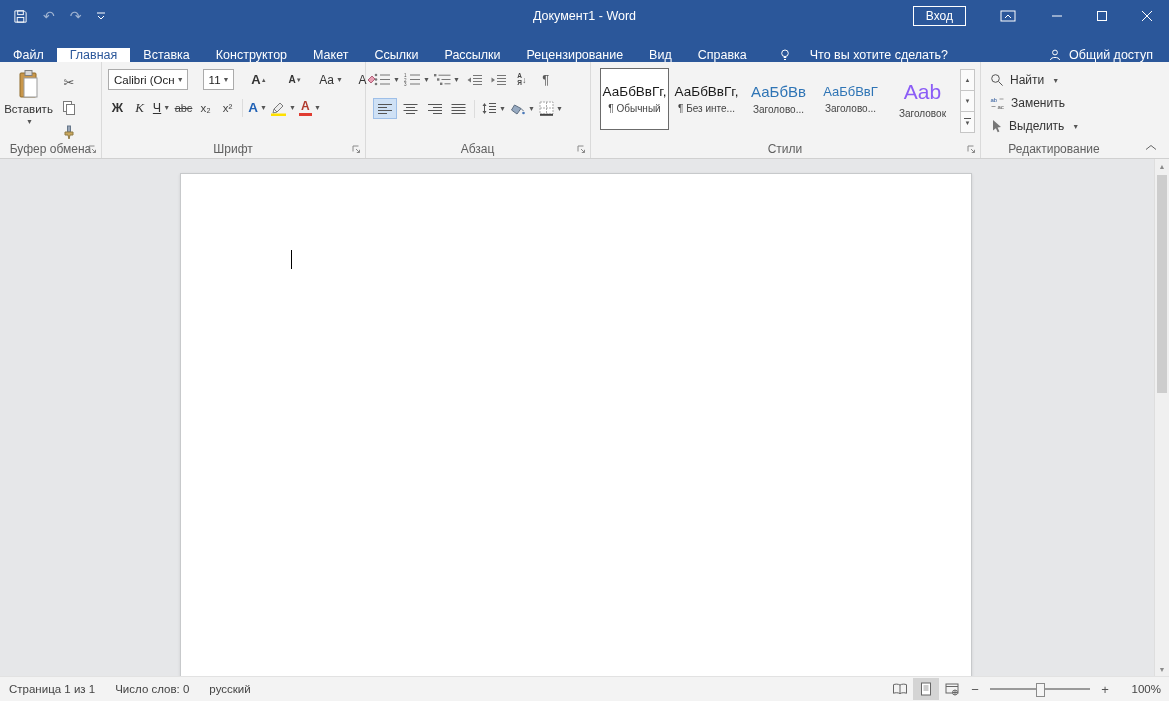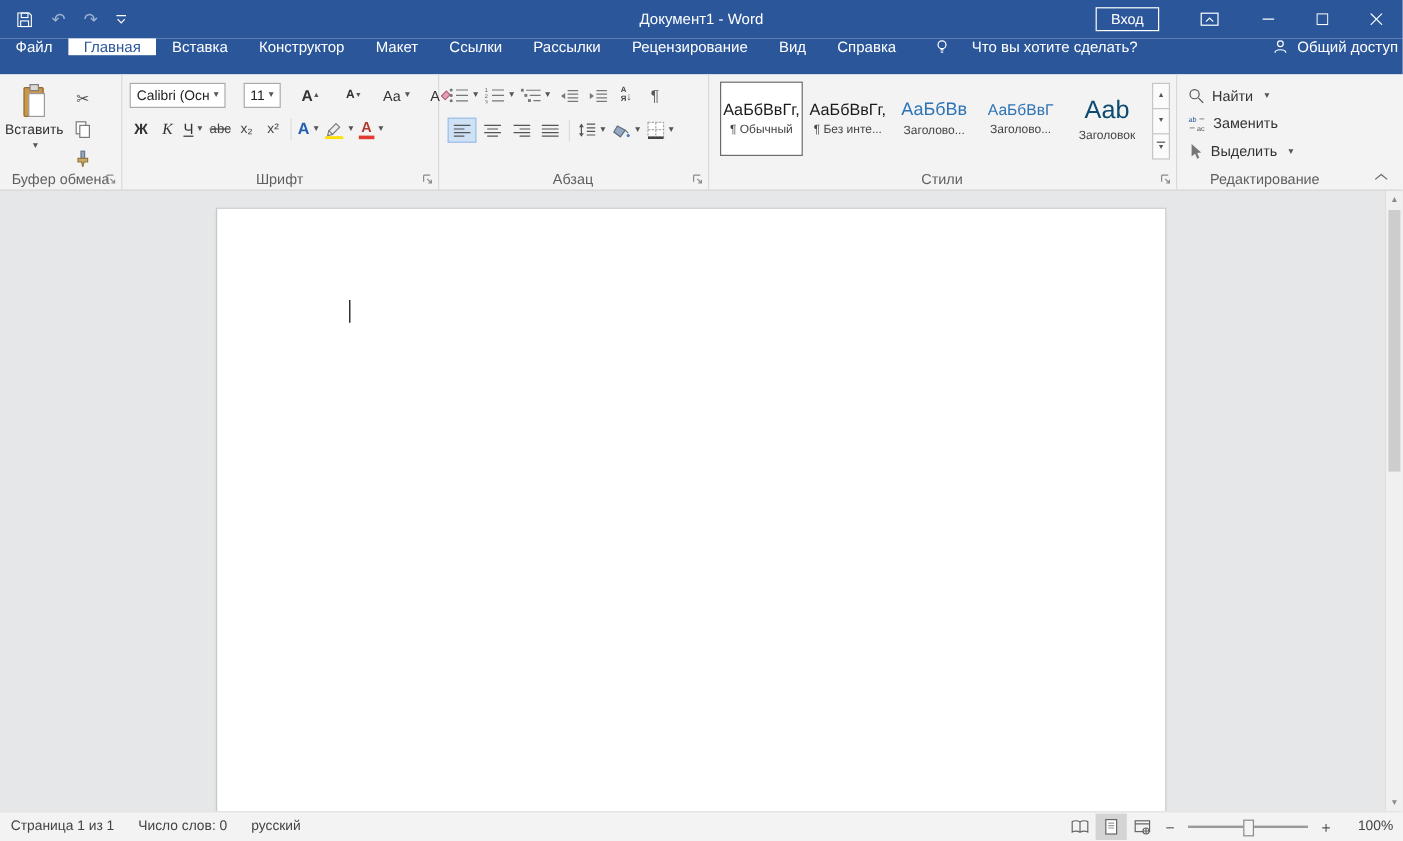--- a/index.html
+++ b/index.html
@@ -10,25 +10,25 @@
   .titlebar{position:absolute;top:0;left:0;right:0;height:32px;background:#2b579a;display:flex;align-items:center;color:#fff;}
   .tb-left{display:flex;align-items:center;gap:15px;padding-left:13px;z-index:2;}
   .tb-title{position:absolute;left:0;right:0;top:0;height:32px;display:flex;align-items:center;justify-content:center;font-size:12.5px;color:#fff;pointer-events:none;}
   .tb-right{margin-left:auto;display:flex;align-items:center;height:100%;z-index:2;}
   .signin{border:1px solid #fff;padding:2px 12px;font-size:12px;color:#fff;margin-right:24px;cursor:default;}
   .winbtn{width:45px;height:100%;display:flex;align-items:center;justify-content:center;}
   .dispopt{width:36px;height:100%;display:flex;align-items:center;justify-content:center;margin-right:8px;}
   .glyphbtn{color:rgba(255,255,255,.55);font-size:14px;line-height:1;}
 
   
-  .tabrow{position:absolute;top:32px;left:0;right:0;height:30px;background:#2b579a;display:flex;align-items:flex-start;color:#fff;font-size:12.5px;}
+  .tabrow{position:absolute;top:32px;left:0;right:0;height:30px;background:#2b579a;display:flex;align-items:flex-end;color:#fff;font-size:12.5px;}
   .tab{display:flex;align-items:center;padding:0 13px;white-space:nowrap;}
   .tab.active{background:#fff;color:#2b579a;}
   .tellme{display:flex;align-items:center;gap:18px;margin-left:18px;white-space:nowrap;}
-  .share{margin-left:auto;display:flex;align-items:center;gap:7px;padding-right:4px;white-space:nowrap;}
+  .share{margin-left:auto;display:flex;align-items:center;gap:7px;padding-right:16px;white-space:nowrap;}
 
   
   .ribbon{position:absolute;top:62px;left:0;right:0;height:96px;background:#f3f3f3;border-bottom:1px solid #d0d0d0;}
   .group{position:absolute;top:0;bottom:0;border-right:1px solid #dadada;}
   .g-label{position:absolute;bottom:2px;left:0;right:0;text-align:center;font-size:12px;color:#5f5f5f;white-space:nowrap;}
   .launcher{position:absolute;right:3px;bottom:3px;width:12px;height:12px;display:flex;align-items:center;justify-content:center;}
   .caret{font-size:7px;color:#555;line-height:1;margin-left:2px;}
   .vsep{width:1px;height:18px;background:#dcdcdc;margin:0 3px;}
 
   .group.clipboard{left:0;width:101px;}
@@ -65,21 +65,21 @@
   .sortAZ{display:flex;flex-direction:column;font-size:6.5px;font-weight:bold;color:#444;line-height:1.05;}
   .pilcrow-g{font-size:13px;color:#595959;}
 
   .group.styles{left:590px;width:390px;}
   .cards{display:flex;gap:3px;padding:6px 0 0 10px;}
   .card{width:67px;height:60px;border:1px solid transparent;display:flex;flex-direction:column;align-items:center;justify-content:center;gap:4px;}
   .card.selected{border-color:#6b6b6b;background:#fff;}
   .card .prev{font-size:13.5px;color:#1a1a1a;white-space:nowrap;}
   .card.h1 .prev{color:#2e74b5;font-size:15px;}
   .card.h2 .prev{color:#2e74b5;font-size:13px;}
-  .card.titlecard .prev{font-size:21px;color:#0c4a6e;}
+  .card.titlecard .prev{font-size:21px;color:#8b5cf6;}
   .card .cname{font-size:10px;color:#444;white-space:nowrap;}
   .gal-scroll{position:absolute;right:5px;top:7px;width:15px;display:flex;flex-direction:column;}
   .gsbtn{height:20px;border:1px solid #c6c6c6;background:#fbfbfb;display:flex;flex-direction:column;align-items:center;justify-content:center;font-size:6px;color:#555;margin-bottom:-1px;}
   .morebar{display:block;width:7px;height:1px;background:#555;margin-bottom:1px;}
 
   .group.editing{left:980px;width:148px;border-right:none;}
   .ed-col{display:flex;flex-direction:column;gap:3px;padding:8px 0 0 10px;font-size:12px;color:#333;}
   .ed-item{display:flex;align-items:center;gap:6px;height:20px;}
   .collapse{position:absolute;right:8px;bottom:4px;width:20px;height:14px;display:flex;align-items:center;justify-content:center;}
 

